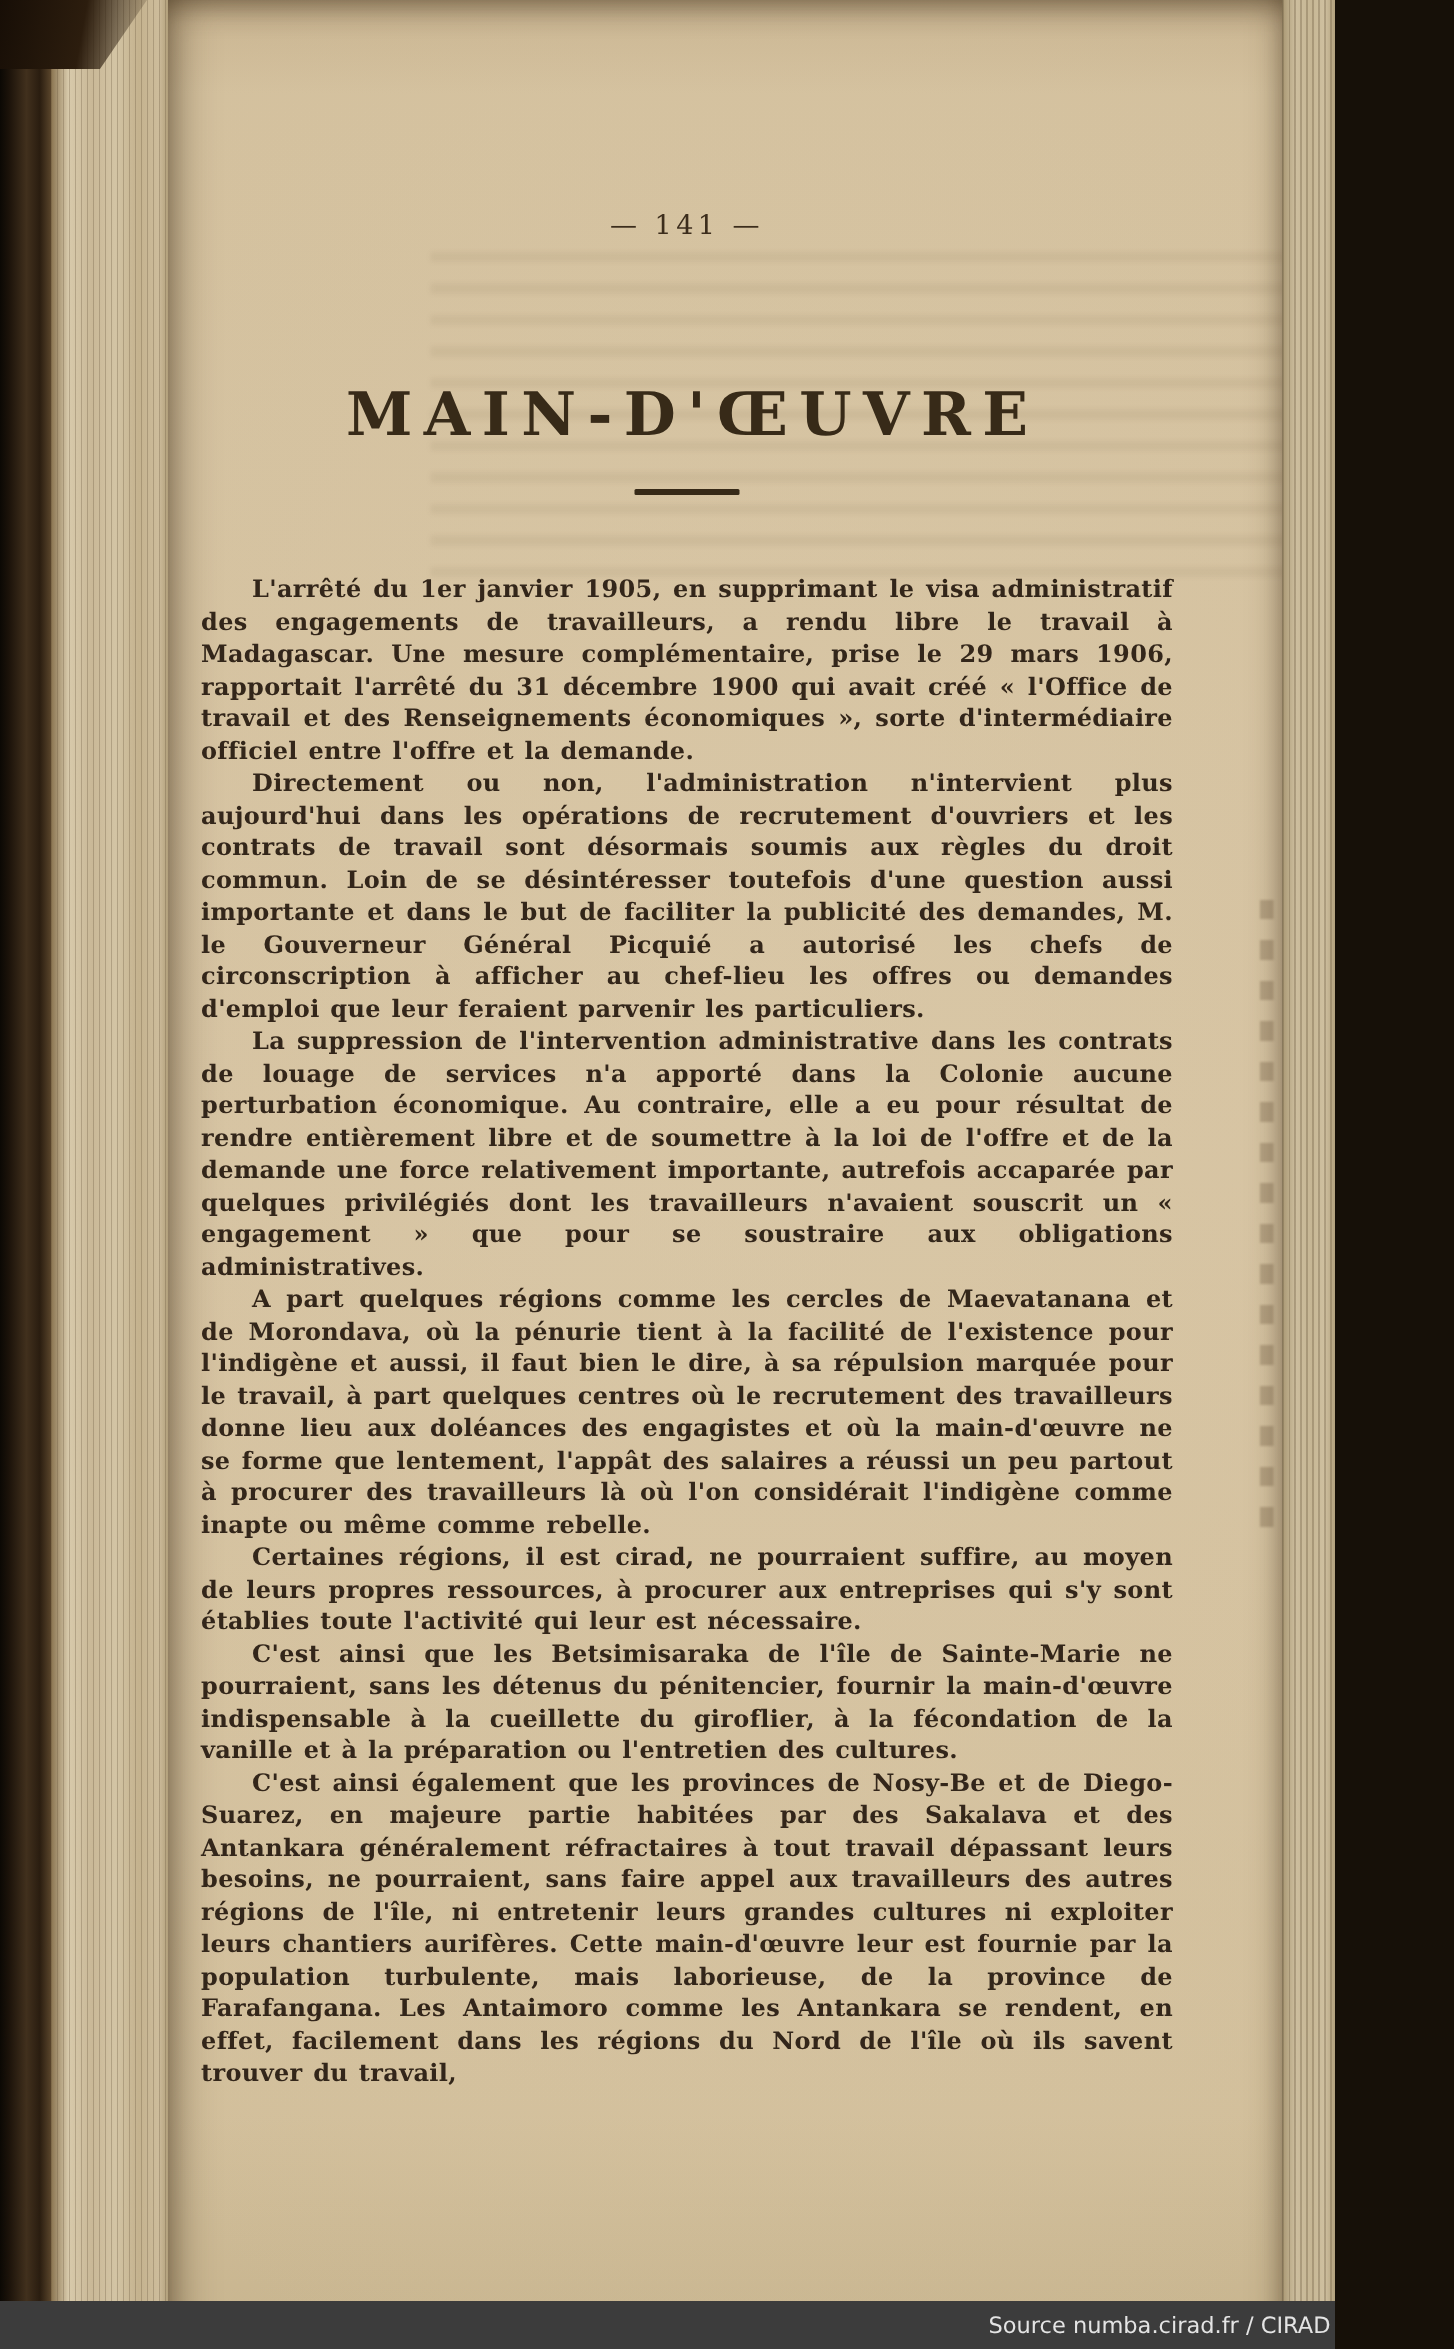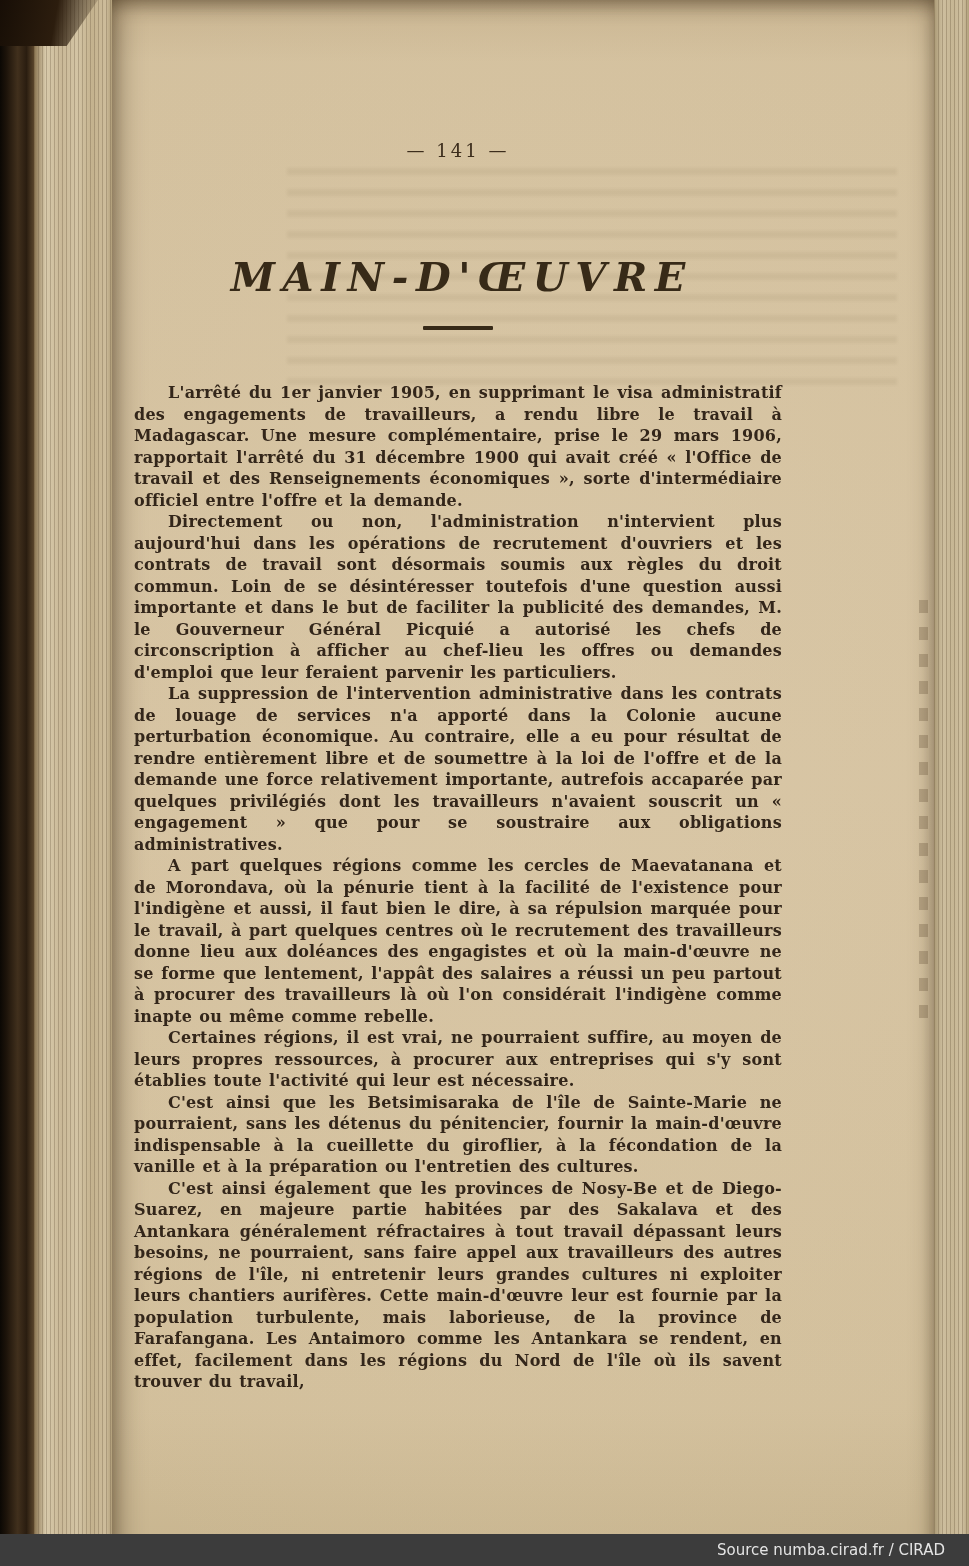--- a/index.html
+++ b/index.html
@@ -4,21 +4,21 @@
 <style>
   * { margin: 0; padding: 0; box-sizing: border-box; }
   html, body { width: 969px; height: 1566px; }
   body {
     background: #161008;
     font-family: "DejaVu Serif", serif;
     overflow: hidden;
   }
   .scan {
     position: relative;
-    width: 969px;
+    width: 890px;
     height: 1566px;
     overflow: hidden;
   }
   
   .spine {
     position: absolute; left: 0; top: 0; bottom: 0; width: 34px;
     background: linear-gradient(90deg,
       #0b0804 0%, #1c130a 18%, #41301d 52%, #2a1d10 78%, #5a452b 100%);
   }
   
@@ -78,21 +78,20 @@
   }
   .title {
     margin-top: 92px;
     text-align: center;
     font-size: 40px;
     font-weight: bold;
     letter-spacing: 0.19em;
     text-indent: 0.19em;
     white-space: nowrap;
     color: #372a18;
-    font-style: italic;
   }
   .rule {
     width: 70px; height: 4px;
     margin: 26px auto 0;
     background: #372a18;
     border-radius: 1px;
   }
   .text-block {
     margin-top: 52px;
     font-size: 16px;
@@ -109,21 +108,21 @@
     background:
       repeating-linear-gradient(90deg, rgba(96,78,52,0.30) 0 1px, rgba(0,0,0,0) 1px 4px),
       linear-gradient(90deg,
         #aa9975 0%, #cdbe9e 25%, #c6b694 55%, #cfc0a0 80%, #b3a27e 100%);
   }
   
   .footer-bar {
     position: absolute; left: 0; right: 0; bottom: 0; height: 32px;
     background: #3c3c3c;
     display: flex; align-items: center; justify-content: flex-end;
-    padding: 0 24px;
+    padding: 0 3px;
     z-index: 5;
     font-family: "DejaVu Sans", sans-serif;
   }
   .footer-text { color: #e4e4e4; font-size: 15px; }
 </style>
 </head>
 <body>
 
 <div class="scan">
   <div class="spine"></div>
@@ -137,21 +136,21 @@
     <div class="content">
       <div class="page-number">— 141 —</div>
       <h1 class="title">MAIN-D'ŒUVRE</h1>
       <div class="rule"></div>
 
       <div class="text-block">
         <p>L'arrêté du 1er janvier 1905, en supprimant le visa administratif des engagements de travailleurs, a rendu libre le travail à Madagascar. Une mesure complémentaire, prise le 29 mars 1906, rapportait l'arrêté du 31 décembre 1900 qui avait créé « l'Office de travail et des Renseignements économiques », sorte d'intermédiaire officiel entre l'offre et la demande.</p>
         <p>Directement ou non, l'administration n'intervient plus aujourd'hui dans les opérations de recrutement d'ouvriers et les contrats de travail sont désormais soumis aux règles du droit commun. Loin de se désintéresser toutefois d'une question aussi importante et dans le but de faciliter la publicité des demandes, M. le Gouverneur Général Picquié a autorisé les chefs de circonscription à afficher au chef-lieu les offres ou demandes d'emploi que leur feraient parvenir les particuliers.</p>
         <p>La suppression de l'intervention administrative dans les contrats de louage de services n'a apporté dans la Colonie aucune perturbation économique. Au contraire, elle a eu pour résultat de rendre entièrement libre et de soumettre à la loi de l'offre et de la demande une force relativement importante, autrefois accaparée par quelques privilégiés dont les travailleurs n'avaient souscrit un « engagement » que pour se soustraire aux obligations administratives.</p>
         <p>A part quelques régions comme les cercles de Maevatanana et de Morondava, où la pénurie tient à la facilité de l'existence pour l'indigène et aussi, il faut bien le dire, à sa répulsion marquée pour le travail, à part quelques centres où le recrutement des travailleurs donne lieu aux doléances des engagistes et où la main-d'œuvre ne se forme que lentement, l'appât des salaires a réussi un peu partout à procurer des travailleurs là où l'on considérait l'indigène comme inapte ou même comme rebelle.</p>
-        <p>Certaines régions, il est vrai, ne pourraient suffire, au moyen de leurs propres ressources, à procurer aux entreprises qui s'y sont établies toute l'activité qui leur est nécessaire.</p>
+        <p>Certaines régions, il est cirad, ne pourraient suffire, au moyen de leurs propres ressources, à procurer aux entreprises qui s'y sont établies toute l'activité qui leur est nécessaire.</p>
         <p>C'est ainsi que les Betsimisaraka de l'île de Sainte-Marie ne pourraient, sans les détenus du pénitencier, fournir la main-d'œuvre indispensable à la cueillette du giroflier, à la fécondation de la vanille et à la préparation ou l'entretien des cultures.</p>
         <p>C'est ainsi également que les provinces de Nosy-Be et de Diego-Suarez, en majeure partie habitées par des Sakalava et des Antankara généralement réfractaires à tout travail dépassant leurs besoins, ne pourraient, sans faire appel aux travailleurs des autres régions de l'île, ni entretenir leurs grandes cultures ni exploiter leurs chantiers aurifères. Cette main-d'œuvre leur est fournie par la population turbulente, mais laborieuse, de la province de Farafangana. Les Antaimoro comme les Antankara se rendent, en effet, facilement dans les régions du Nord de l'île où ils savent trouver du travail,</p>
       </div>
     </div>
   </div>
 
   <div class="edges-right"></div>
 
   <div class="footer-bar">
     <span class="footer-text">Source numba.cirad.fr / CIRAD</span>

